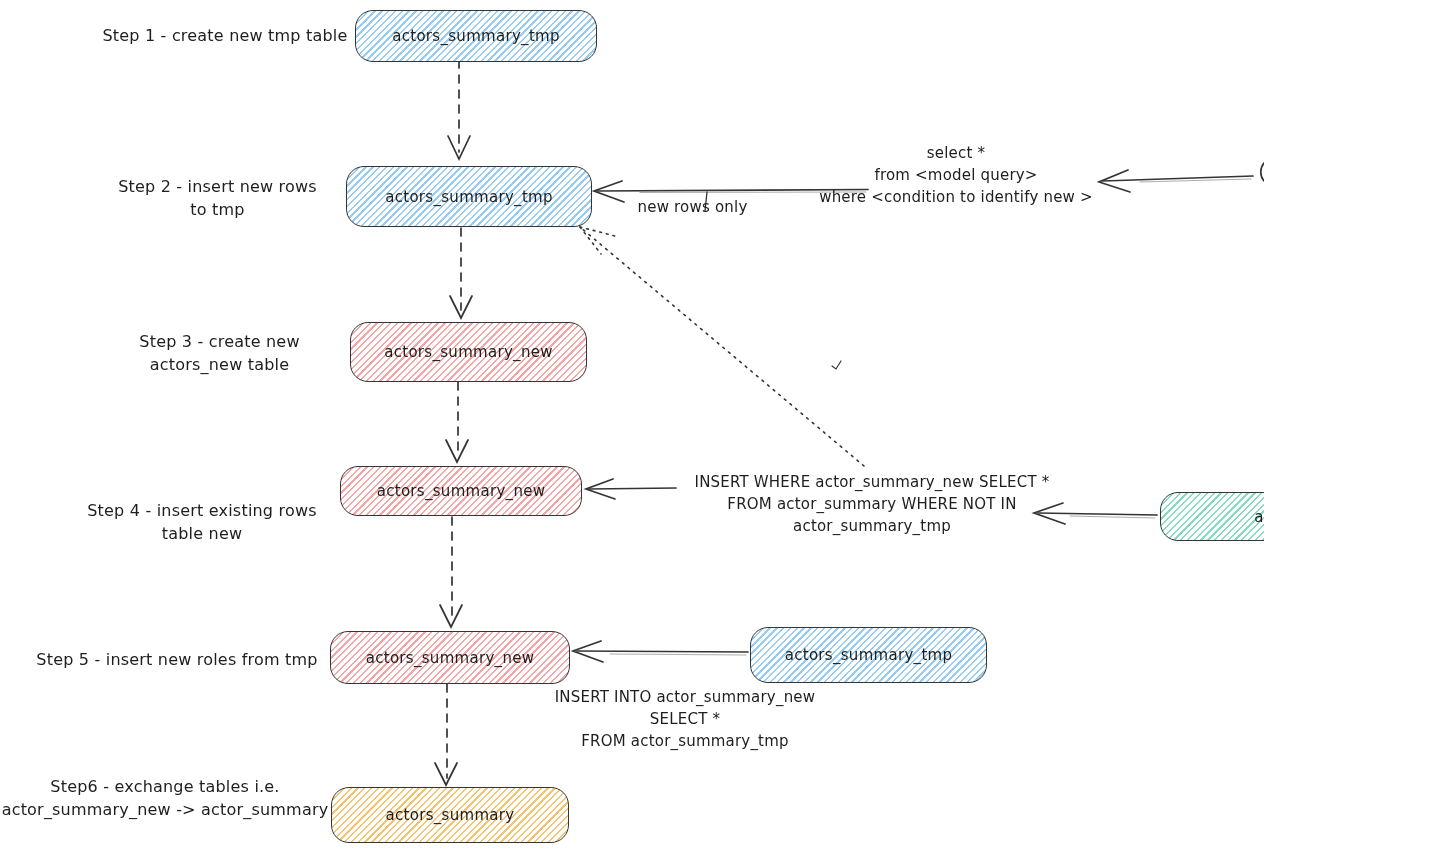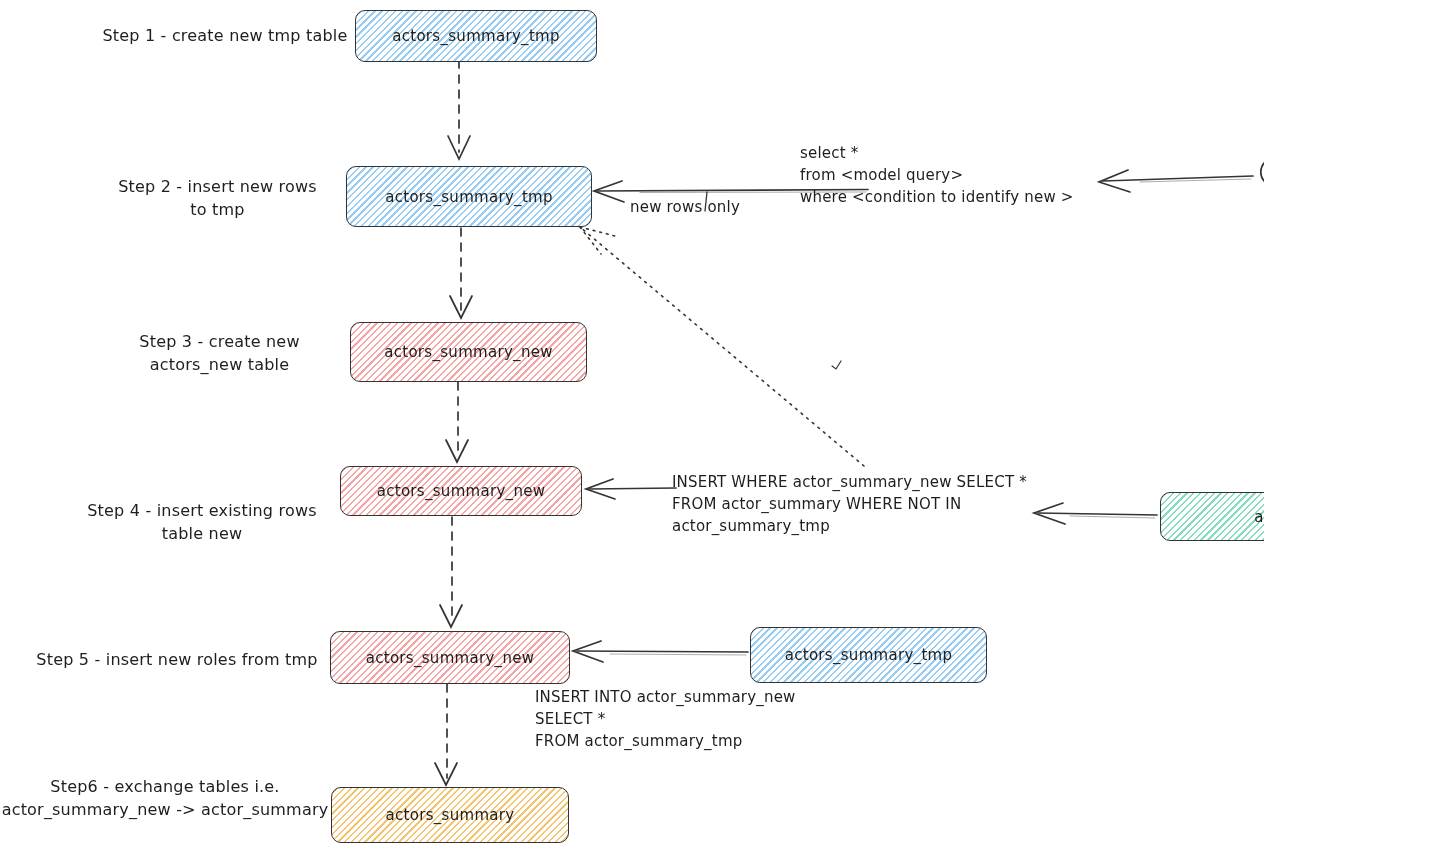--- a/index.html
+++ b/index.html
@@ -3,32 +3,32 @@
 <meta charset="utf-8">
 <style>
   html,body{margin:0;padding:0;background:#ffffff;}
   .canvas{
     position:relative;width:1264px;height:850px;background:#ffffff;overflow:hidden;
     font-family:"DejaVu Sans","Liberation Sans",sans-serif;color:#1e1e1e;
   }
   .connectors{position:absolute;left:0;top:0;}
   .node{
     position:absolute;display:flex;align-items:center;justify-content:center;
-    border:1.7px solid #343434;border-radius:10px;background-color:#ffffff;
+    border:1.7px solid #343434;border-radius:18px;background-color:#ffffff;
     font-size:15px;letter-spacing:.3px;text-align:center;white-space:nowrap;
   }
   .hatch-blue{background-image:repeating-linear-gradient(135deg,rgba(255,255,255,0) 0 3.1px,#98ccf2 3.1px 4.8px);}
   .hatch-pink{background-image:repeating-linear-gradient(135deg,rgba(255,255,255,0) 0 3.2px,#f4a5a5 3.2px 4.8px);}
   .hatch-green{background-image:repeating-linear-gradient(135deg,rgba(255,255,255,0) 0 3.2px,#85dcbe 3.2px 4.8px);}
   .hatch-yellow{background-image:repeating-linear-gradient(135deg,rgba(255,255,255,0) 0 3.2px,#f4c571 3.2px 4.8px);}
   .step-label{
     position:absolute;text-align:center;font-size:16px;line-height:23px;letter-spacing:.2px;
   }
   .annot{
-    position:absolute;font-size:15px;line-height:22px;letter-spacing:.2px;white-space:nowrap;
+    position:absolute;text-align:center;font-size:15px;line-height:22px;letter-spacing:.2px;white-space:nowrap;
   }
   .annot div{white-space:nowrap;}
   .diamond-label{
     position:absolute;left:1277px;top:163px;width:120px;text-align:center;font-size:13px;letter-spacing:.3px;
   }
 </style>
 </head>
 <body>
 
 <div class="canvas">

